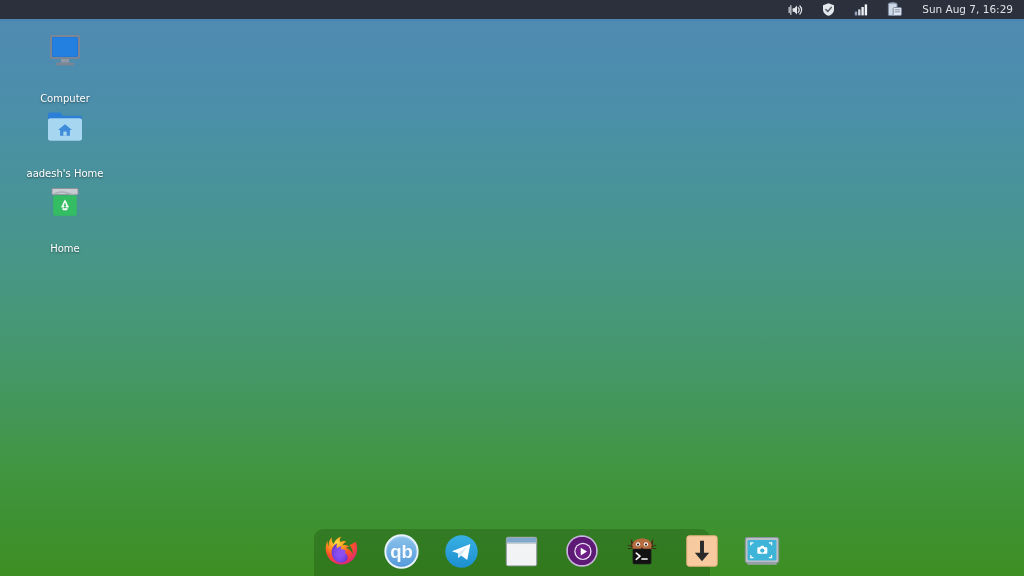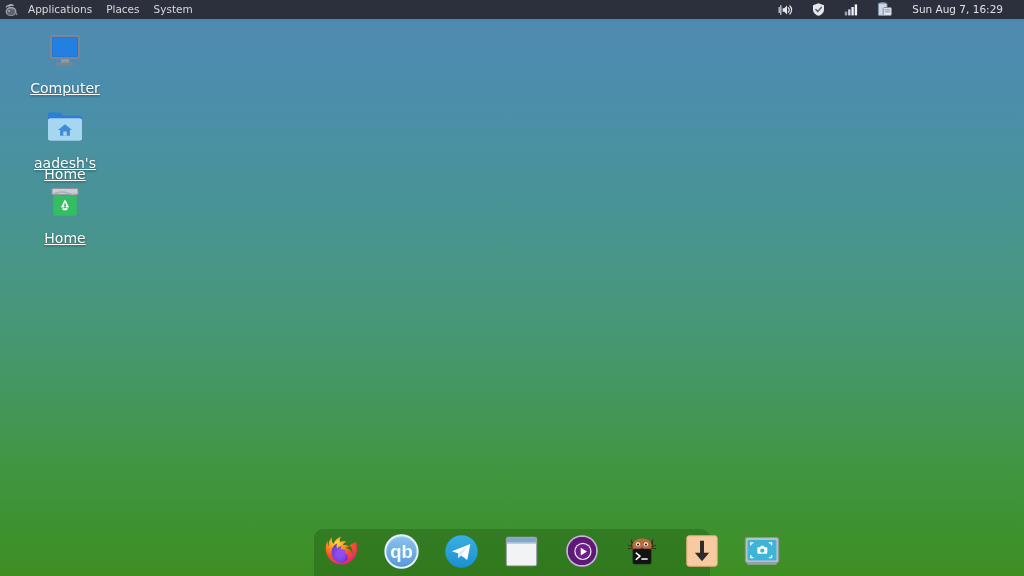--- a/index.html
+++ b/index.html
@@ -42,42 +42,42 @@
     width:20px; height:21px; display:flex; align-items:center; justify-content:center;
     margin-left:1px;
   }
   .menu-item{
     color:#d8dade; font-size:10.5px; padding:0 7px; height:21px;
     line-height:21px; cursor:default; white-space:nowrap;
   }
 
   .panel-spacer{ flex:1; }
 
-  #tray{ display:flex; align-items:center; height:21px; padding-right:16px; gap:16px; }
+  #tray{ display:flex; align-items:center; height:21px; padding-right:6px; gap:16px; }
   .tray-ico{
     width:17px; height:21px; display:flex; align-items:center; justify-content:center;
   }
   #clock{
     color:#dfe1e5; font-size:10.5px; padding:0 5px 0 3px;
     height:21px; line-height:21px; white-space:nowrap;
   }
 
   
   .dicon{
     position:absolute; width:94px; text-align:center;
     display:flex; flex-direction:column; align-items:center;
     cursor:default;
   }
   .dicon .glyph{
     width:48px; height:48px; display:flex; align-items:center; justify-content:center;
   }
   .dicon .lbl{
-    margin-top:7px; color:#ffffff; font-size:14px; line-height:11px;
+    margin-top:17px; color:#ffffff; font-size:10px; line-height:11px;
     text-shadow:0 1px 2px rgba(0,0,0,.45);
-    max-width:92px; word-wrap:break-word;text-decoration:underline;
+    max-width:92px; word-wrap:break-word;
   }
 
   
   #dock{
     position:absolute; left:314px; bottom:0; width:396px; height:47px;
     background:rgba(24,74,14,.30);
     border-radius:9px 9px 0 0;
     z-index:30;
   }
   #dock-items{
@@ -92,38 +92,20 @@
   }
   .dock-ico svg{ display:block; }
 </style>
 </head>
 <body>
 
 <div id="desktop"></div>
 
 <div id="panel">
 
-  <div class="panel-menu">
-
-    <div class="menu-logo">
-      <svg width="16" height="16" viewBox="0 0 16 16">
-        <ellipse cx="8" cy="9.4" rx="5.4" ry="4.6" fill="#9aa0ad"></ellipse>
-        <ellipse cx="8" cy="9.8" rx="4.1" ry="3.4" fill="#5d636f"></ellipse>
-        <path d="M3.2 5.1 Q4.4 3.0 6.6 3.6" stroke="#b9bec8" stroke-width="1.1" fill="none" stroke-linecap="round"></path>
-        <path d="M5.0 4.2 Q6.3 2.4 8.4 3.1" stroke="#b9bec8" stroke-width="1.1" fill="none" stroke-linecap="round"></path>
-        <path d="M7.0 3.7 Q8.6 2.3 10.4 3.4" stroke="#b9bec8" stroke-width="1.1" fill="none" stroke-linecap="round"></path>
-        <circle cx="6.1" cy="9.0" r=".8" fill="#d7dae0"></circle>
-        <path d="M12.6 10.4 q2.0 .6 1.2 2.4" stroke="#9aa0ad" stroke-width="1" fill="none" stroke-linecap="round"></path>
-      </svg>
-    </div>
-
-    <div class="menu-item">Applications</div>
-    <div class="menu-item">Places</div>
-    <div class="menu-item">System</div>
-  </div>
 
   <div class="panel-spacer"></div>
 
   <div id="tray">
 
     <div class="tray-ico">
       <svg width="16" height="14" viewBox="0 0 16 14">
         <rect x="0.6" y="4" width="1.1" height="6" fill="#e6e8ec"></rect>
         <rect x="2.3" y="2.2" width="1.1" height="9.6" fill="#e6e8ec"></rect>
         <path d="M4.6 5.2 H6.3 L9.0 2.4 V11.6 L6.3 8.8 H4.6 Z" fill="#e6e8ec"></path>

